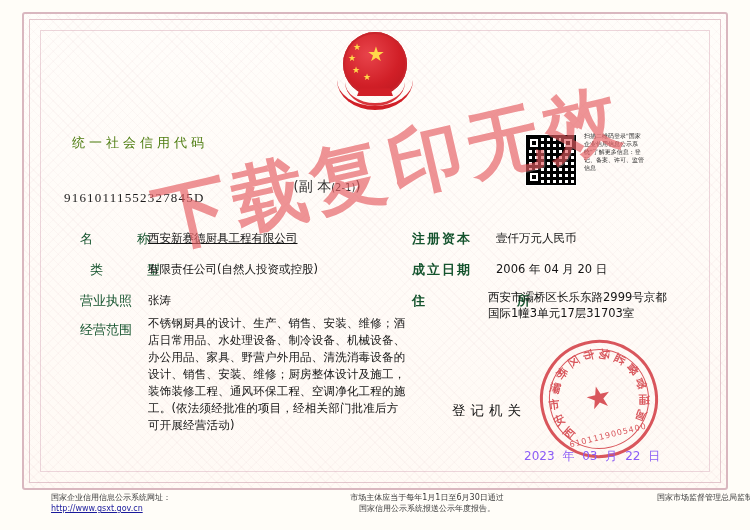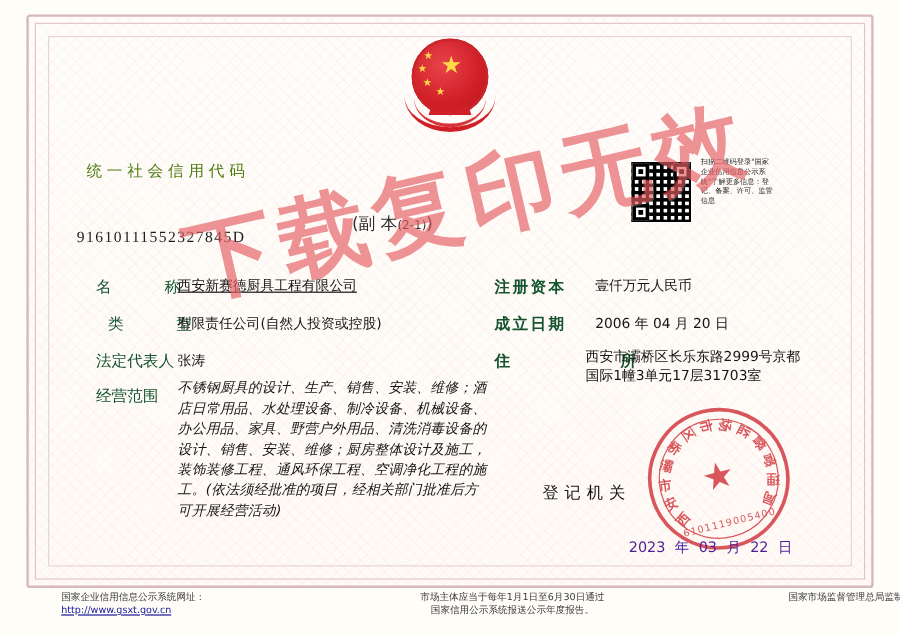--- a/index.html
+++ b/index.html
@@ -159,38 +159,38 @@
 
   
   .l-name   { left: 80px;  top: 230px; }
   .l-type   { left: 90px;  top: 261px; }
   .l-legal  { left: 80px;  top: 292px; letter-spacing: 0px; }
   .l-scope  { left: 80px;  top: 321px; letter-spacing: 0px; }
   
   .v-name   { left: 148px; top: 231px; text-decoration: underline; }
   .v-type   { left: 148px; top: 262px; }
   .v-legal  { left: 148px; top: 293px; }
-  .v-scope  { left: 148px; top: 315px; width: 258px; line-height: 17px; letter-spacing: .2px; font-style: italic; }
+  .v-scope  { left: 148px; top: 315px; width: 258px; line-height: 17px; letter-spacing: .2px; }
 
   
   .l-capital { left: 412px; top: 230px; letter-spacing: 2px; font-weight: bold; }
   .l-date    { left: 412px; top: 261px; letter-spacing: 2px; font-weight: bold; }
   .l-addr    { left: 412px; top: 292px; letter-spacing: 22px; font-weight: bold; }
   .v-capital { left: 496px; top: 231px; }
   .v-date    { left: 496px; top: 262px; }
   .v-addr    { left: 488px; top: 289px; width: 184px; line-height: 16px; }
 
   
   .reg-label {
     position: absolute; left: 452px; top: 402px;
     font-size: 13.5px; letter-spacing: 5px; color: #141414;
   }
   .date-line {
     position: absolute; left: 522px; top: 448px;
-    font-size: 12px; color: #4c1d95;
+    font-size: 12px; color: #8b5cf6;
     letter-spacing: 0;
   }
   .date-line span { margin: 0 2px; }
 
   
   .seal {
     position: absolute; left: 540px; top: 340px;
     width: 118px; height: 118px;
     border-radius: 50%;
     border: 3px solid #d1333b;
@@ -288,21 +288,21 @@
     </div>
   </div>
   <div class="qr-note">扫描二维码登录"国家企业信用信息公示系统"了解更多信息：登记、备案、许可、监管信息</div>
 
   <div class="field-label l-name">名　　称</div>
   <div class="field-value v-name">西安新赛德厨具工程有限公司</div>
 
   <div class="field-label l-type">类　　型</div>
   <div class="field-value v-type">有限责任公司(自然人投资或控股)</div>
 
-  <div class="field-label l-legal">法定代表人</div>
+  <div class="field-label l-legal">营业执照</div>
   <div class="field-value v-legal">张涛</div>
 
   <div class="field-label l-scope">经营范围</div>
   <div class="field-value wrap v-scope">不锈钢厨具的设计、生产、销售、安装、维修；酒店日常用品、水处理设备、制冷设备、机械设备、办公用品、家具、野营户外用品、清洗消毒设备的设计、销售、安装、维修；厨房整体设计及施工，装饰装修工程、通风环保工程、空调净化工程的施工。(依法须经批准的项目，经相关部门批准后方可开展经营活动)</div>
 
   <div class="field-label l-capital">注册资本</div>
   <div class="field-value v-capital">壹仟万元人民币</div>
 
   <div class="field-label l-date">成立日期</div>
   <div class="field-value v-date">2006 年 04 月 20 日</div>

